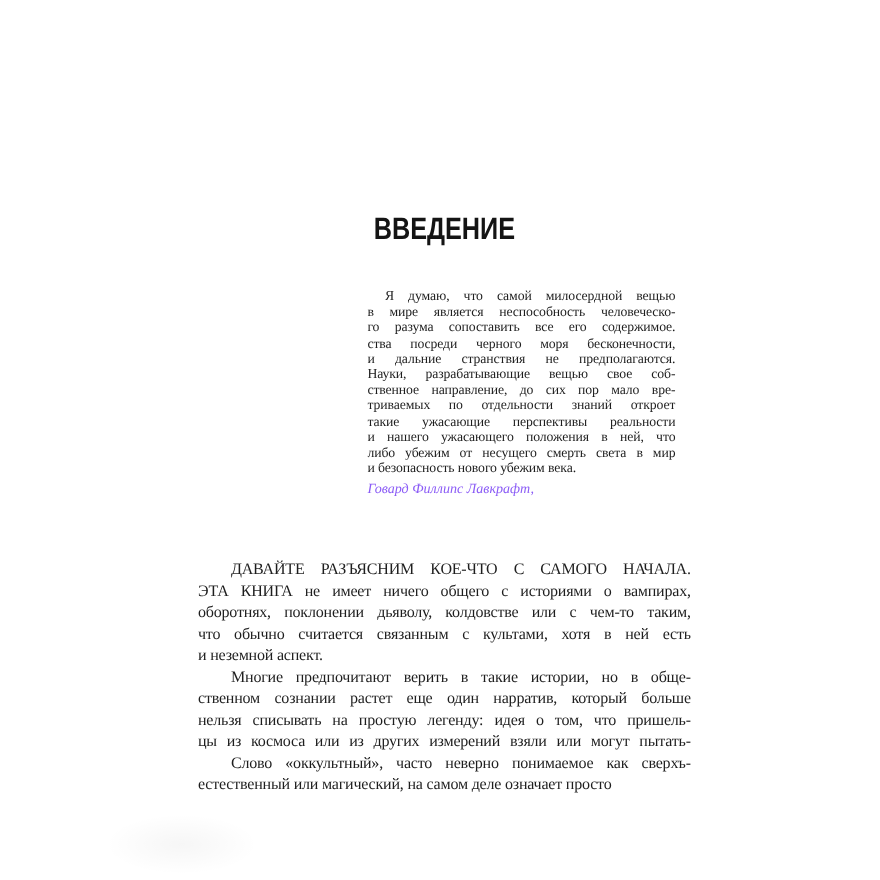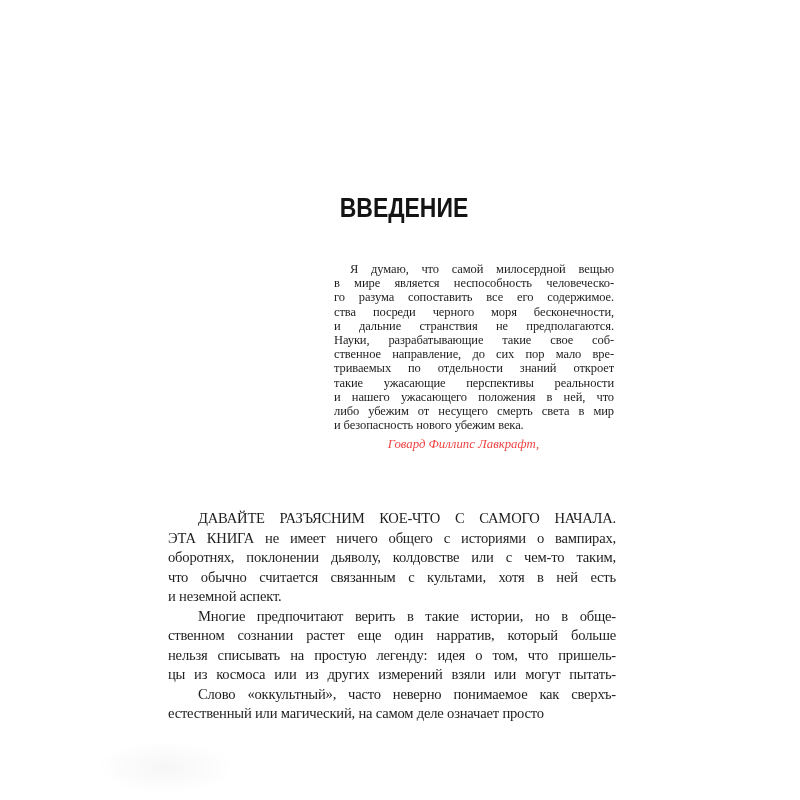--- a/index.html
+++ b/index.html
@@ -48,28 +48,28 @@
     letter-spacing: -0.1px;
     white-space: nowrap;
   }
   .epigraph .line.first { text-indent: 16px; }
   .epigraph .line.last { text-align-last: left; }
   .attribution {
     margin-top: 5px;
     font-style: italic;
     font-size: 12.8px;
     line-height: 14.8px;
-    text-align: center;
-    color: #ef4444;
+    text-align: left;
+    color: #8b5cf6;
   }
   .attribution .attr-author { padding-right: 21px; }
   .body-text {
     position: absolute;
     top: 509px;
-    left: 168px;
+    left: 180px;
     width: 448px;
   }
   .para .line {
     font-size: 14.6px;
     line-height: 19.5px;
     height: 19.5px;
     overflow: hidden;
     text-align: justify;
     text-align-last: justify;
     letter-spacing: -0.2px;
@@ -94,21 +94,21 @@
 
   <h1 class="chapter-title">ВВЕДЕНИЕ</h1>
 
   <div class="epigraph-block">
     <div class="epigraph">
         <div class="line first">Я думаю, что самой милосердной вещью</div>
         <div class="line">в мире является неспособность человеческо-</div>
         <div class="line">го разума сопоставить все его содержимое.</div>
         <div class="line">ства посреди черного моря бесконечности,</div>
         <div class="line">и дальние странствия не предполагаются.</div>
-        <div class="line">Науки, разрабатывающие такие свое соб-</div>
+        <div class="line">Науки, разрабатывающие вещью свое соб-</div>
         <div class="line">ственное направление, до сих пор мало вре-</div>
         <div class="line">триваемых по отдельности знаний откроет</div>
         <div class="line">такие ужасающие перспективы реальности</div>
         <div class="line">и нашего ужасающего положения в ней, что</div>
         <div class="line">либо убежим от несущего смерть света в мир</div>
         <div class="line last">и безопасность нового убежим века.</div>
       </div>
     <div class="attribution">
       <div class="attr-author">Говард Филлипс Лавкрафт,</div>
     </div>

